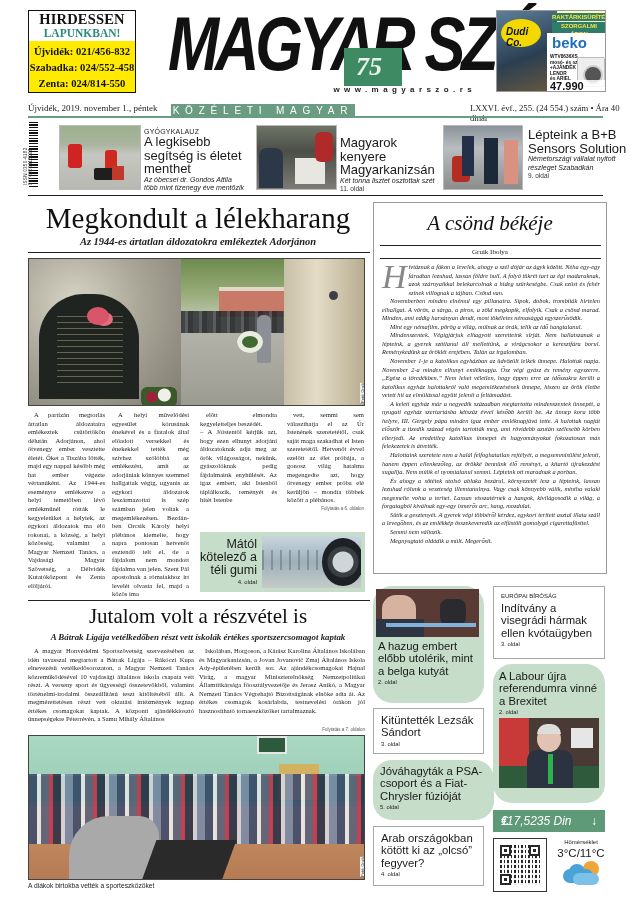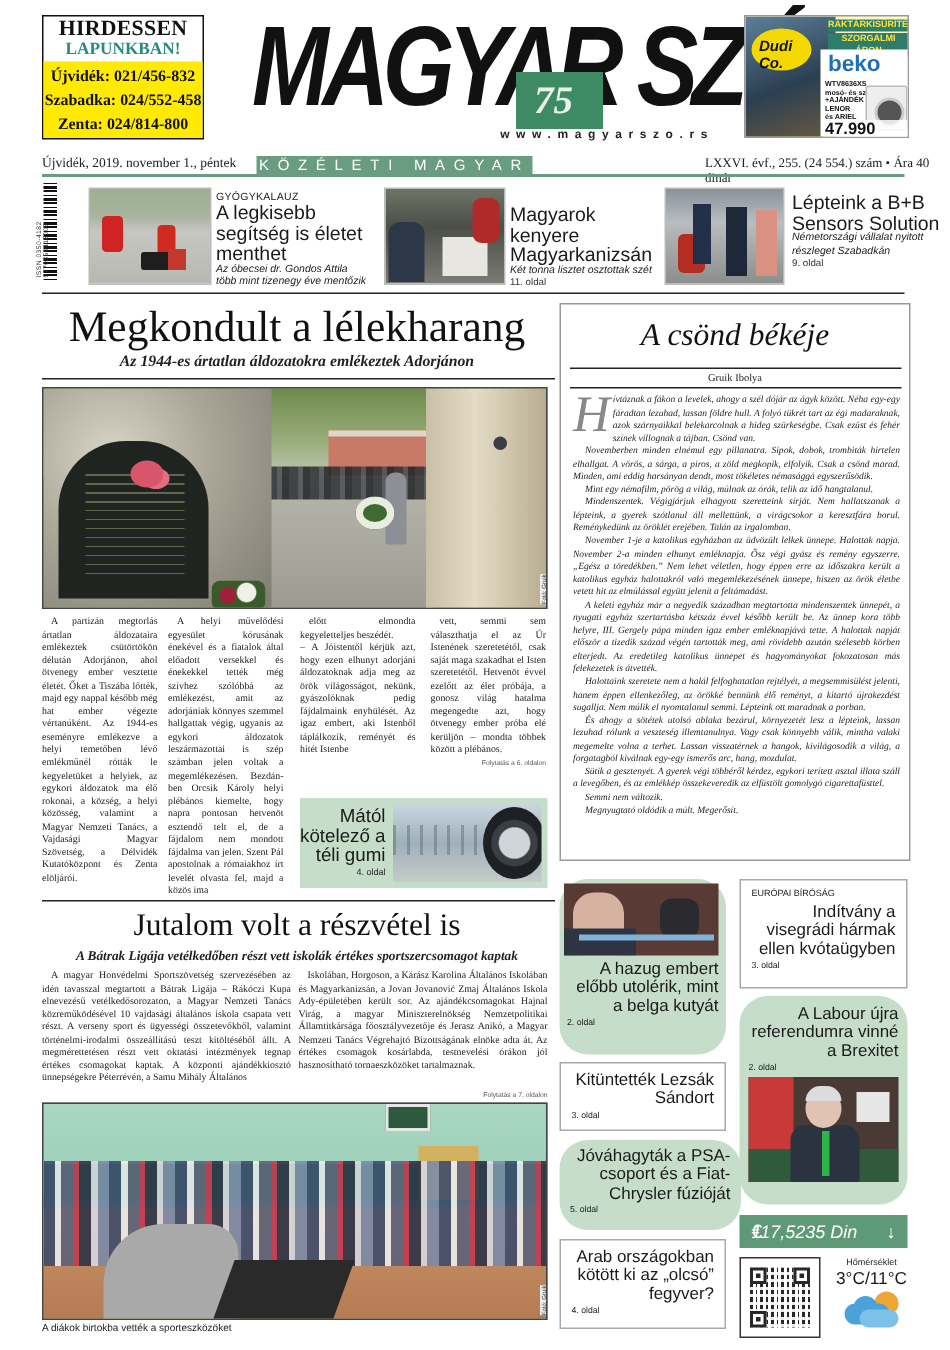--- a/index.html
+++ b/index.html
@@ -139,21 +139,21 @@
   .sp-kids { position:absolute; left:0; top:38px; width:337px; height:70px; background: repeating-linear-gradient(90deg,#3b4a6b 0 8px,#eeeeee 8px 12px,#5a607a 12px 20px,#c23650 20px 24px,#2a3045 24px 32px,#d9d9e1 32px 36px,#7a8aa8 36px 44px); opacity: 0.88; }
   .sp-man { position:absolute; left:40px; top:80px; width:90px; height:65px; background:#a9a9a9; border-radius: 40px 20px 0 0; }
   .sp-table { position:absolute; left:120px; top:104px; width:80px; height:41px; background:#2a2a2a; transform: skewX(-20deg); }
   .sp-credit { position:absolute; right:-1px; bottom:2px; writing-mode: vertical-rl; transform: rotate(180deg); font-family:"Liberation Sans",sans-serif; font-size:4px; color:#333; background: #eee; }
   .sec-caption { left: 28px; top: 882px; font-family:"Liberation Sans",sans-serif; font-size: 6.7px; color:#222; }
 
   
   .box { font-family: "Liberation Sans", sans-serif; }
   .box.green { background: #c5ddc9; border-radius: 19px; }
   .box.white { background: #fff; border: 1px solid #a8a8a8; }
-  .box .b-title { font-size: 11.3px; line-height: 12.4px; color:#1a1a1a;text-align:right; }
+  .box .b-title { font-size: 11.3px; line-height: 12.4px; color:#1a1a1a; }
   .box .b-kicker { font-size: 6px; color: #222; text-transform: uppercase; margin-bottom: 3px; }
   .box .b-page { font-size: 5.8px; color: #222; margin-top: 2px; }
 
   .bx-dog { left: 373px; top: 586px; width: 111px; height: 117px; padding: 3px; }
   .bx-dog .img { width: 103px; height: 48px; background: #5a3a34; position: relative; overflow: hidden; margin-bottom: 3px; }
   .bx-dog .img .l { position:absolute; left: 6px; top: 6px; width: 34px; height: 42px; background: #d6b3a0; border-radius: 14px 14px 4px 4px; }
   .bx-dog .img .l2 { position:absolute; left: 0; top: 30px; width: 48px; height: 18px; background:#2e3442; }
   .bx-dog .img .dog { position:absolute; left: 64px; top: 10px; width: 26px; height: 28px; background: #2b2b2f; border-radius: 8px 8px 10px 10px; }
   .bx-dog .img .r { position:absolute; left: 55px; top: 0; width: 48px; height: 48px; background: #8c5a4e; z-index: -1; }
   .bx-dog .img .ribbon { position:absolute; left: 10px; top: 34px; width: 90px; height: 4px; background: #7fb3d9; }
@@ -201,21 +201,21 @@
 </style>
 </head>
 <body>
 
 <div class="abs ad-box">
   <div class="ad-title">HIRDESSEN</div>
   <div class="ad-sub">LAPUNKBAN!</div>
   <div class="ad-phones">
     <div class="ad-phone">Újvidék: 021/456-832</div>
     <div class="ad-phone">Szabadka: 024/552-458</div>
-    <div class="ad-phone">Zenta: 024/814-800</div>
+    <div class="ad-phone">Zenta: 024/814-550</div>
   </div>
 </div>
 
 <div class="abs logo">
   <div class="logo-text">MAGYAR SZÓ</div>
   <div class="logo-badge">
       <span>75</span>
     </div>
   <div class="logo-url">www.magyarszo.rs</div>
 </div>

